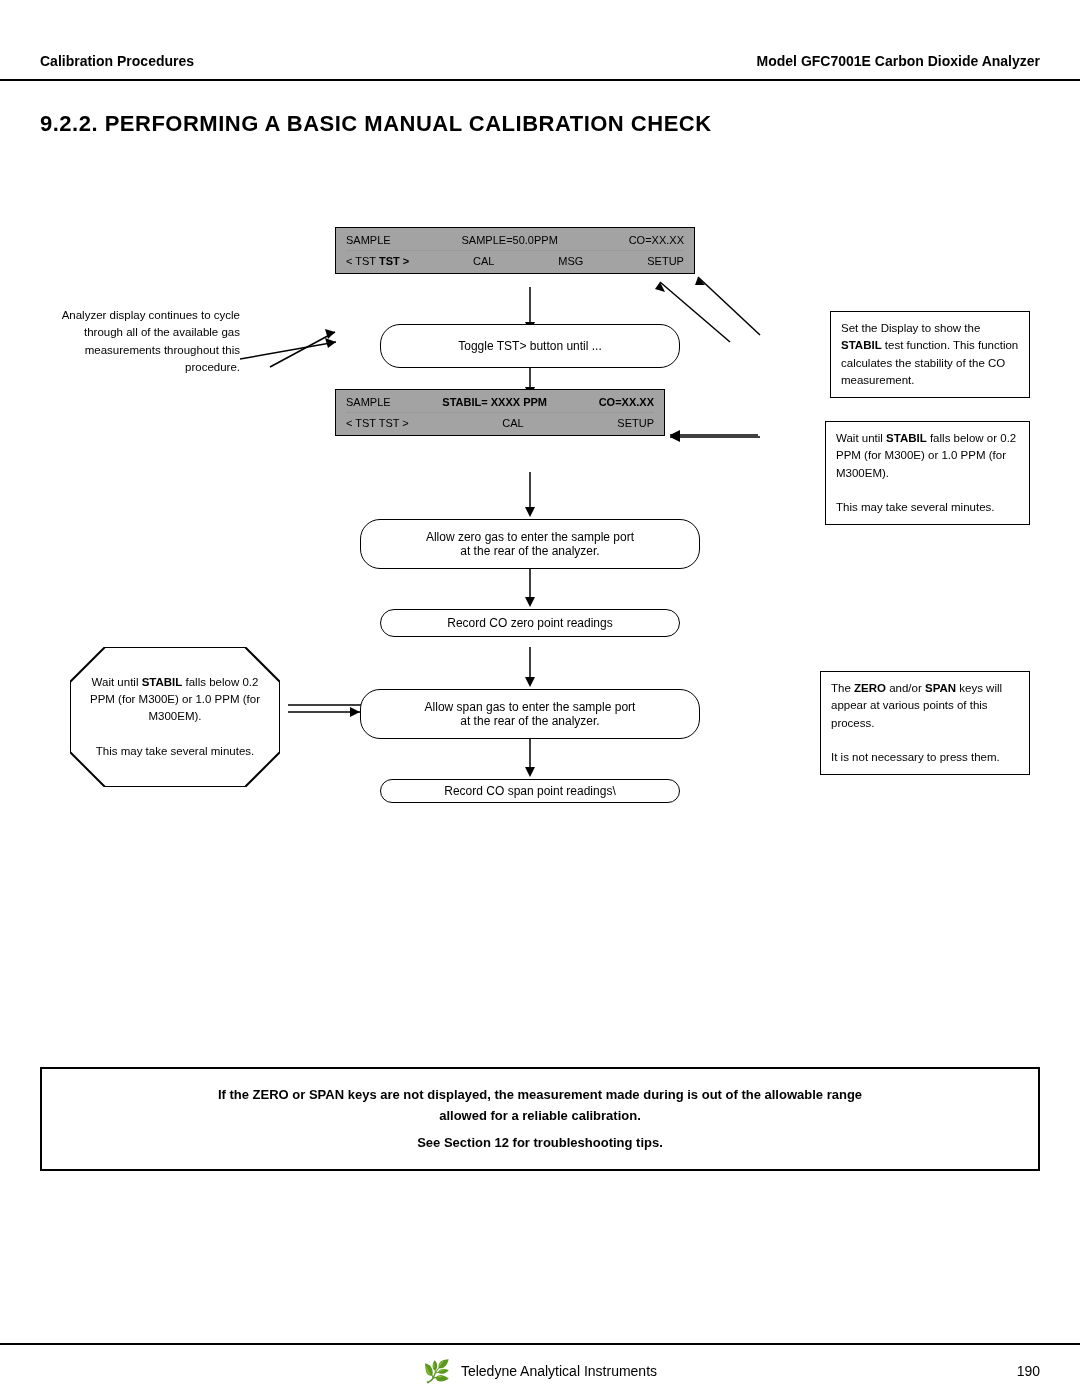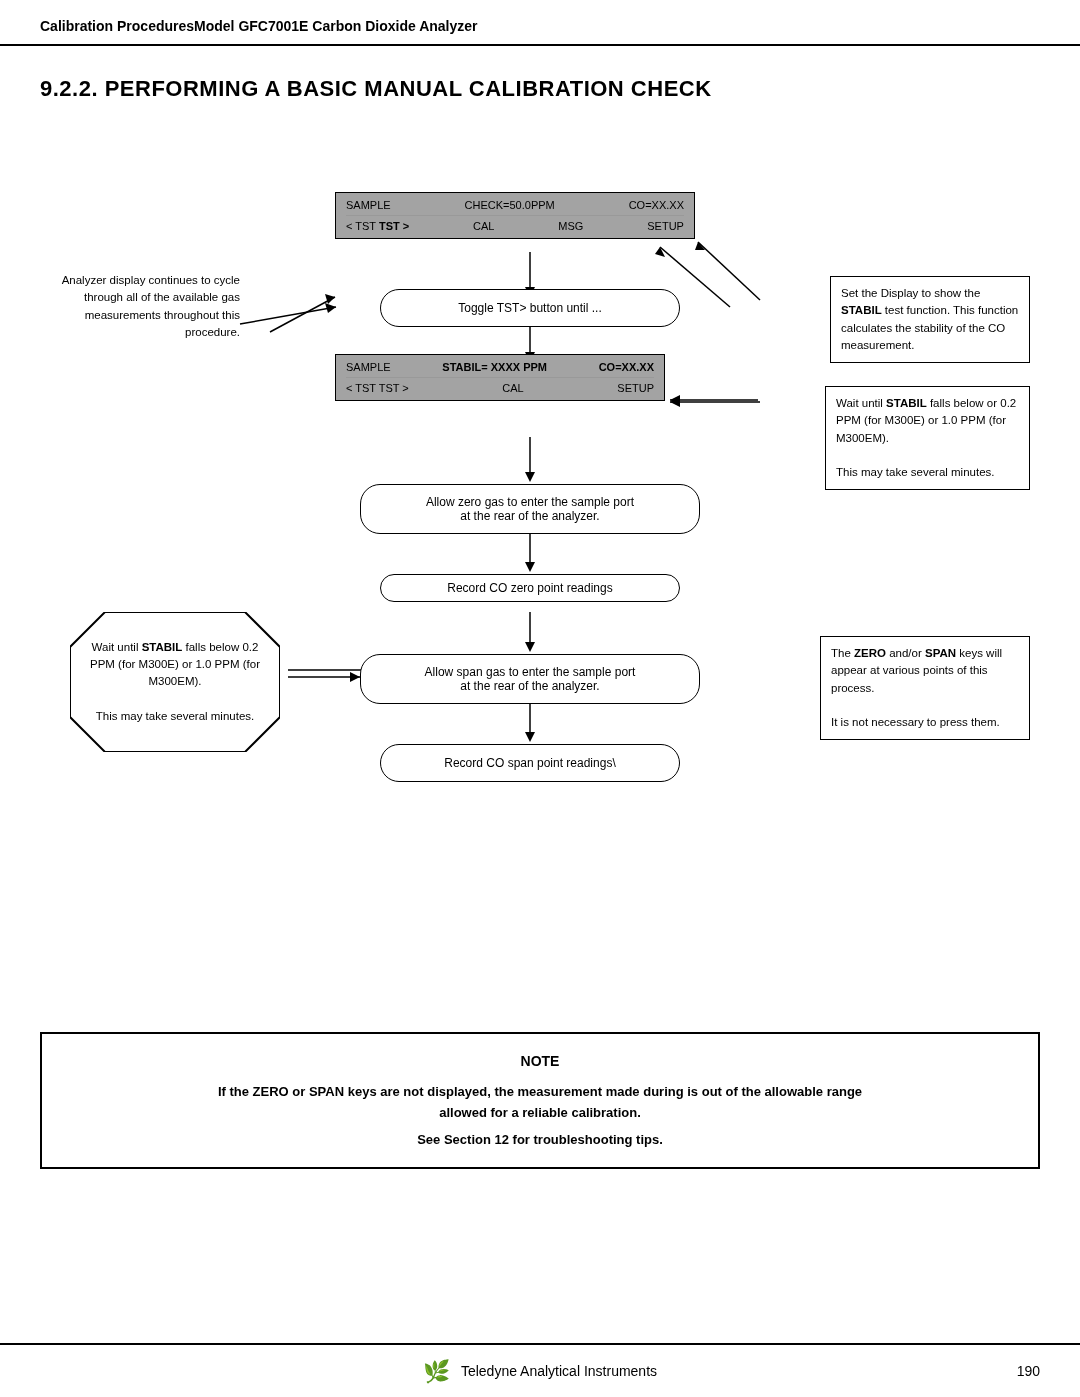--- a/index.html
+++ b/index.html
@@ -9,23 +9,25 @@
       background: #fff;
       font-family: Arial, sans-serif;
       font-size: 13px;
       color: #000;
       position: relative;
     }
 
     
     .page-header {
       display: flex;
+      justify-content: space-between;
       align-items: flex-start;
       padding: 18px 40px 10px 40px;
       border-bottom: 2px solid #000;
+      margin-top: 35px;
     }
     .header-left {
       font-weight: bold;
       font-size: 14px;
     }
     .header-right {
       font-weight: bold;
       font-size: 14px;
     }
 
@@ -209,34 +211,34 @@
       <polygon points="295,165 288,172 285,162" fill="#000"></polygon>
 
       <line x1="248" y1="538" x2="340" y2="538" stroke="#000" stroke-width="1.5"></line>
       <polygon points="340,538 330,533 330,543" fill="#000"></polygon>
 
     </svg>
 
     <div class="display-box" style="left:295px; top:60px; width:360px;">
       <div class="row1">
         <span>SAMPLE</span>
-        <span>CHECK=50.0PPM</span>
+        <span>SAMPLE=50.0PPM</span>
         <span>CO=XX.XX</span>
       </div>
       <div class="row2" style="border-top:1px solid #999; padding-top:4px;">
         <span>
           &lt; TST <strong>TST &gt;</strong>
         </span>
         <span>CAL</span>
         <span>MSG</span>
         <span>SETUP</span>
       </div>
     </div>
 
-    <div class="fc-box rounded-box" style="left:340px; top:157px; width:300px; height:38px; font-size:12px;">
+    <div class="fc-box rounded-box" style="left:340px; top:157px; width:300px; height:44px; font-size:12px;">
       <span>Toggle TST&gt; button until ...</span>
     </div>
 
     <div class="display-box" style="left:295px; top:222px; width:330px;">
       <div class="row1" style="margin-bottom:4px;">
         <span>SAMPLE</span>
         <span><strong>STABIL= XXXX PPM</strong></span>
         <span><strong>CO=XX.XX</strong></span>
       </div>
       <div class="row2" style="border-top:1px solid #999; padding-top:4px;">
@@ -251,21 +253,21 @@
     </div>
 
     <div class="fc-box rounded-box" style="left:340px; top:442px; width:300px; height:28px; font-size:12px;">
       <span>Record CO zero point readings</span>
     </div>
 
     <div class="fc-box rounded-box" style="left:320px; top:522px; width:340px; height:50px; font-size:12px; text-align:center; padding:5px;">
       <span>Allow span gas to enter the sample port<br>at the rear of the analyzer.</span>
     </div>
 
-    <div class="fc-box rounded-box" style="left:340px; top:612px; width:300px; height:38px; font-size:12px;">
+    <div class="fc-box rounded-box" style="left:340px; top:612px; width:300px; height:24px; font-size:12px;">
       <span>Record CO span point readings\</span>
     </div>
 
     <div class="annotation-box" style="right:10px; top:120px; width:200px; font-size:11.5px; line-height:1.5;">
       <span>Set the Display to show the <strong>STABIL</strong> test function. This function calculates the stability of the CO measurement.</span>
     </div>
 
     <div style="position:absolute; left:20px; top:140px; width:180px; font-size:11.5px; line-height:1.5; text-align:right; border:none;">
       <span>Analyzer display continues to cycle through all of the available gas measurements throughout this procedure.</span>
     </div>
@@ -298,21 +300,20 @@
       </div>
     </div>
 
     <div class="annotation-box" style="right:10px; top:480px; width:210px; font-size:11.5px; line-height:1.5;">
       <span>The <strong>ZERO</strong> and/or <strong>SPAN</strong> keys will appear at various points of this process.<br><br>It is not necessary to press them.</span>
     </div>
 
   </div>
 
   <div class="note-box">
-    <div class="note-title">NOTE</div>
     <div>
       <span class="note-bold">If the ZERO or SPAN keys are not displayed, the measurement made during is out of the allowable range</span>
     </div>
     <div>
       <span class="note-bold">allowed for a reliable calibration.</span>
     </div>
     <div style="margin-top:6px;">
       <span class="note-bold">See Section 12 for troubleshooting tips.</span>
     </div>
   </div>

